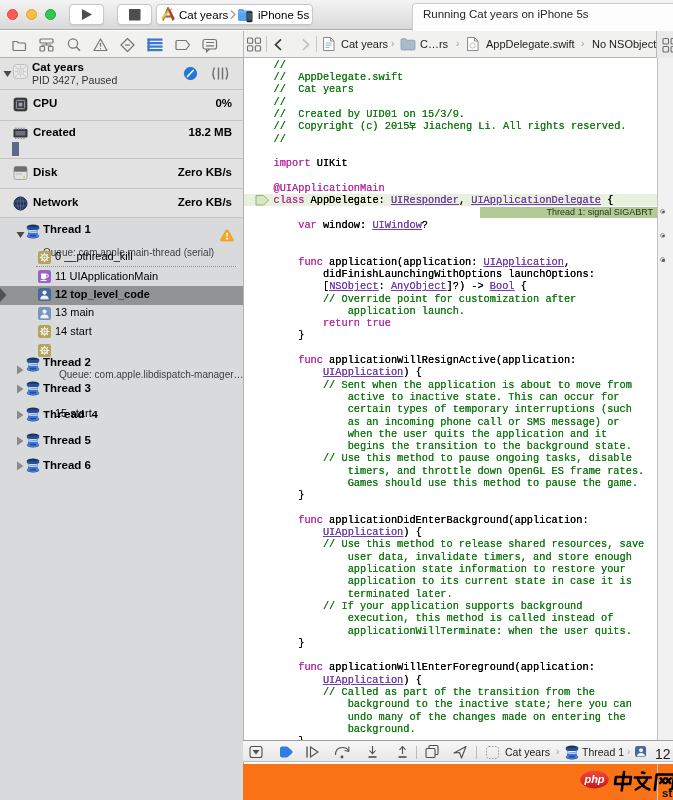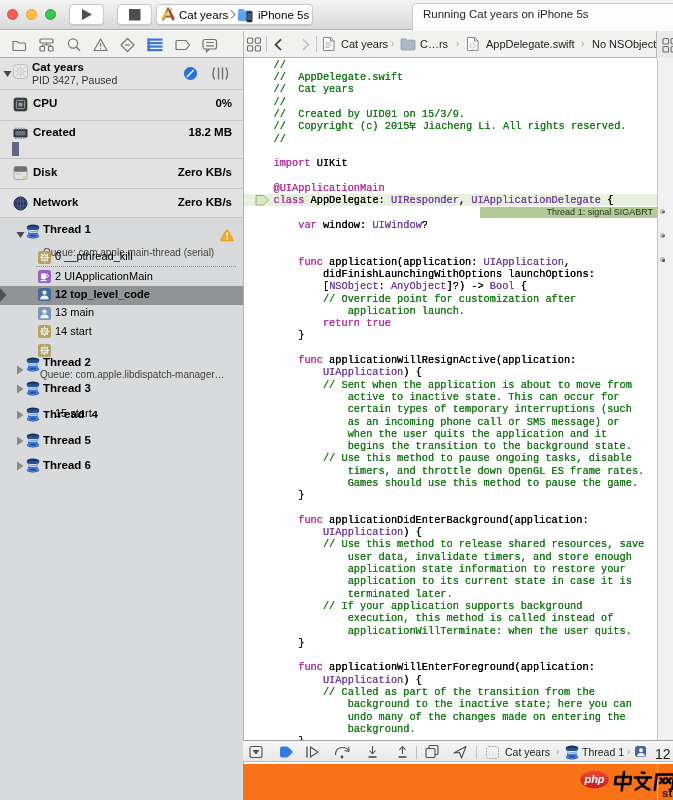--- a/index.html
+++ b/index.html
@@ -27,21 +27,21 @@
 .lbl{position:absolute;font-size:11.5px;font-weight:bold;color:#000;}
 .val{position:absolute;right:11px;font-size:11.5px;font-weight:bold;color:#000;text-align:right;}
 .sub{position:absolute;font-size:10px;color:#404040;}
 .frame{position:absolute;left:55px;font-size:11px;color:#000;}
 
 #ed{position:absolute;left:244px;top:58px;width:413px;height:682px;background:#fff;}
 #gutter{position:absolute;left:244px;top:58px;width:14.5px;height:682px;background:#f7f7f7;}
 #ribbon{position:absolute;left:258.5px;top:58px;width:8px;height:682px;background:#f6f6f6;}
 .code{position:absolute;left:273.5px;top:58.9px;font-family:"Liberation Mono",monospace;font-size:10.3px;line-height:12.3px;white-space:pre;text-shadow:0 0 0.55px currentColor;}
 .ln{height:12.3px;}
-.k{color:#b92ca2;} .t{color:#703daa;} .c{color:#127b12;} .p{color:#000;}
+.k{color:#b92ca2;} .t{color:#703daa;text-decoration:underline;} .c{color:#127b12;} .p{color:#000;}
 .yr{vertical-align:-1px;}
 
 #rstrip{position:absolute;left:658px;top:58px;width:15px;height:682px;background:#f1f1f1;border-left:1px solid #c2c2c2;left:657px;width:16px;}
 .dot{position:absolute;width:5px;height:5px;border-radius:50%;border:1.5px solid #9f9f9f;background:#dedede;}
 .dot::after{content:"";position:absolute;left:1.4px;top:1.4px;width:2.2px;height:2.2px;border-radius:50%;background:#616161;}
 
 #dbar{position:absolute;left:243px;top:740px;width:430px;height:22px;background:linear-gradient(180deg,#f7f7f7,#e8e8e8);border-top:1px solid #9f9f9f;border-bottom:1px solid #bcbcbc;}
 
 #console{position:absolute;left:243px;top:764px;width:430px;height:36px;background:#f97316;}
 </style></head>
@@ -290,21 +290,21 @@
 </g>
       <circle cx="6.5" cy="6.5" r="1.1" fill="#fff"></circle>
     </svg>
 <div class="frame" style="top:192px;">0 __pthread_kill</div>
 <svg style="position:absolute;left:38px;top:212.0px;" width="13" height="13" viewBox="0 0 13 13">
 <rect x="0" y="0" width="13" height="13" rx="2.6" fill="#9a62c4"></rect>
 <path d="M3 3.4 h5.2 v4.2 q0 2 -2.6 2 q-2.6 0 -2.6 -2 Z" fill="#fff"></path>
 <path d="M8.2 4.2 q2.2 0 2.2 1.6 q0 1.6 -2.2 1.6" stroke="#fff" stroke-width="1" fill="none"></path>
 <path d="M2.6 10.6 h6" stroke="#fff" stroke-width="1" fill="none"></path>
     </svg>
-<div class="frame" style="top:211.5px;">2 UIApplicationMain</div>
+<div class="frame" style="top:211.5px;">11 UIApplicationMain</div>
 <svg style="position:absolute;left:38px;top:230.0px;" width="13" height="13" viewBox="0 0 13 13">
 <rect x="0" y="0" width="13" height="13" rx="2.6" fill="#46699b"></rect>
 <circle cx="6.5" cy="4.6" r="2.1" fill="#f2f5fa"></circle>
 <path d="M2.2 11.5 Q2.2 7.6 6.5 7.6 Q10.8 7.6 10.8 11.5 Z" fill="#f2f5fa"></path>
 <rect x="2" y="10.7" width="9" height="1.4" fill="#46699b" opacity="0.25"></rect>
     </svg>
 <div class="frame" style="top:229.5px;font-weight:bold;">12 top_level_code</div>
 <svg style="position:absolute;left:38px;top:248.5px;" width="13" height="13" viewBox="0 0 13 13">
 <rect x="0" y="0" width="13" height="13" rx="2.6" fill="#7895bd"></rect>
 <circle cx="6.5" cy="4.6" r="2.1" fill="#f2f5fa"></circle>
@@ -338,21 +338,21 @@
 <ellipse cx="7" cy="2.8" rx="6.2" ry="2.3" fill="#16335f"></ellipse>
 <path d="M0.8 2.8 H13.2 V4.4 Q13.2 6 7 6 Q0.8 6 0.8 4.4 Z" fill="#274f94"></path>
 <path d="M2.2 5.4 Q2.2 6.9 7 6.9 Q11.8 6.9 11.8 5.4 L11.8 11 Q11.8 12.4 7 12.4 Q2.2 12.4 2.2 11 Z" fill="#3a72d8"></path>
 <path d="M2.2 6.6 Q4.5 8 11.8 7.2 L11.8 8.8 Q5 9.6 2.2 8.2 Z" fill="#bcd2f2"></path>
 <path d="M2.2 9.4 Q5 10.6 11.8 9.9 L11.8 11 Q11.8 12.4 7 12.4 Q2.2 12.4 2.2 11 Z" fill="#2a59b4"></path>
 <ellipse cx="7" cy="12.1" rx="6.2" ry="2.3" fill="#1c418c"></ellipse>
 <ellipse cx="7" cy="11.7" rx="6.2" ry="2.2" fill="#4c83e2"></ellipse>
 <ellipse cx="7" cy="11.7" rx="3.4" ry="1.1" fill="#274f94"></ellipse>
 </svg>
 <div class="lbl" style="left:43px;top:298px;font-size:11.5px;">Thread 2</div>
-<div class="sub" style="left:40px;top:311px;">Queue: com.apple.libdispatch-manager…</div>
+<div class="sub" style="left:59px;top:311px;">Queue: com.apple.libdispatch-manager…</div>
 <svg style="position:absolute;left:16px;top:326.0px;" width="8" height="10">
       <polygon points="1,0.5 7.5,5 1,9.5" fill="#8a8a8a"></polygon>
     </svg>
 <svg style="position:absolute;left:26px;top:323.0px;" width="14" height="15" viewBox="0 0 14 15">
 <ellipse cx="7" cy="2.8" rx="6.2" ry="2.3" fill="#16335f"></ellipse>
 <path d="M0.8 2.8 H13.2 V4.4 Q13.2 6 7 6 Q0.8 6 0.8 4.4 Z" fill="#274f94"></path>
 <path d="M2.2 5.4 Q2.2 6.9 7 6.9 Q11.8 6.9 11.8 5.4 L11.8 11 Q11.8 12.4 7 12.4 Q2.2 12.4 2.2 11 Z" fill="#3a72d8"></path>
 <path d="M2.2 6.6 Q4.5 8 11.8 7.2 L11.8 8.8 Q5 9.6 2.2 8.2 Z" fill="#bcd2f2"></path>
 <path d="M2.2 9.4 Q5 10.6 11.8 9.9 L11.8 11 Q11.8 12.4 7 12.4 Q2.2 12.4 2.2 11 Z" fill="#2a59b4"></path>
 <ellipse cx="7" cy="12.1" rx="6.2" ry="2.3" fill="#1c418c"></ellipse>

